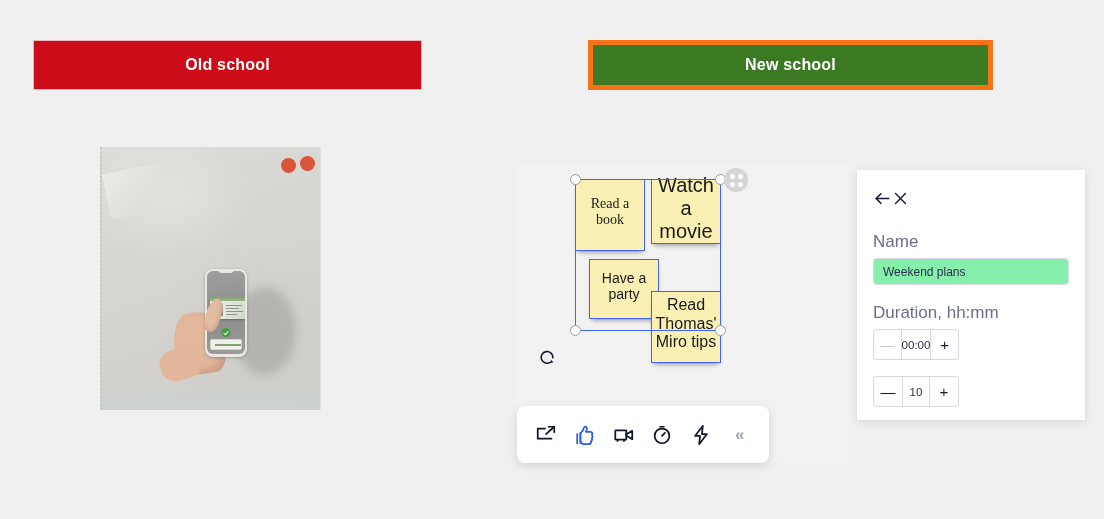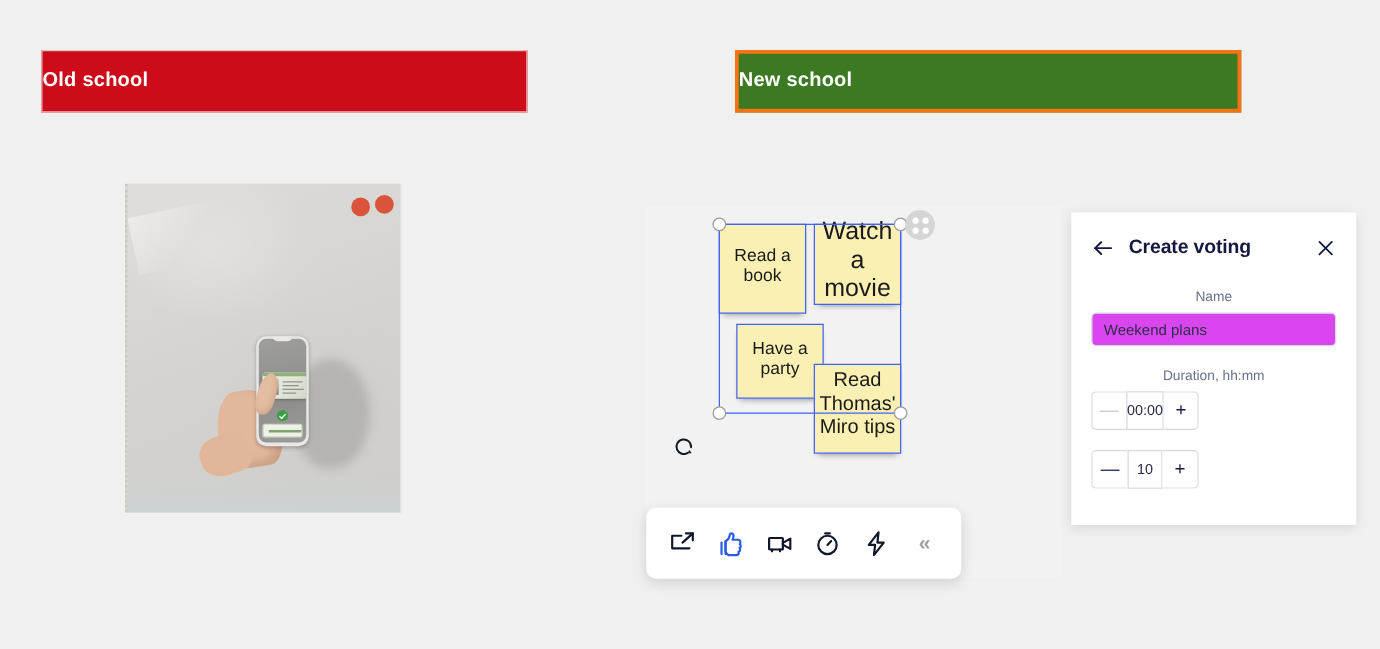--- a/index.html
+++ b/index.html
@@ -14,39 +14,40 @@
     overflow: hidden;
     position: relative;
   }
 
   
   .banner {
     position: absolute;
     height: 50px;
     display: flex;
     align-items: center;
+    justify-content: center;
     color: #ffffff;
     font-weight: bold;
     font-size: 16px;
     letter-spacing: 0.2px;
     box-sizing: border-box;
   }
   .banner-old {
     left: 33px;
     top: 40px;
     width: 389px;
     background: #cc0c18;
     border: 1px solid #e8b9bd;
   }
   .banner-new {
     left: 588px;
     top: 40px;
     width: 405px;
     background: #3b7a22;
-    border: 3px solid #f97316;
+    border: 5px solid #f97316;
   }
 
   
   .photo-frame {
     position: absolute;
     left: 100px;
     top: 147px;
     width: 218px;
     height: 263px;
     background: #d7d6d2;
@@ -243,21 +244,21 @@
     box-sizing: border-box;
     display: flex;
     align-items: center;
     justify-content: center;
     text-align: center;
     color: #1a1a1a;
     line-height: 1.16;
     padding: 2px 4px 8px;
     box-shadow: 0 4px 5px -3px rgba(0,0,0,0.42);
   }
-  .note-read-book  { left: 58px;  top: 14px;  width: 70px; height: 72px;  font-size: 14px; }
+  .note-read-book  { left: 58px;  top: 14px;  width: 70px; height: 72px;  font-size: 14px; font-family: Liberation Serif, serif; }
   .note-watch      { left: 134px; top: 14px;  width: 70px; height: 65px;  font-size: 20px; }
   .note-party      { left: 72px;  top: 94px;  width: 70px; height: 60px;  font-size: 14px; }
   .note-tips       { left: 134px; top: 94px;  width: 70px; height: 72px;  font-size: 16px; margin-top: 32px; }
 
   .drag-handle {
     position: absolute;
     left: 207px; top: 3px;
     width: 24px; height: 24px;
     border-radius: 50%;
     background: #d5d5d5;
@@ -331,38 +332,37 @@
     font-size: 15.5px;
     font-weight: bold;
     color: #16183f;
     margin-left: 11px;
     flex: 1;
     letter-spacing: -0.1px;
   }
   .close-icon { color: #16183f; display: flex; align-items: center; }
 
   .field-label {
-    font-size: 11px;
+    font-size: 17px;
     color: #6b6e8c;
     margin-bottom: 6px;
-    text-align: center;
   }
   .text-input {
     width: 196px;
     height: 27px;
     border: 1px solid #d7d8e3;
     border-radius: 4px;
     box-sizing: border-box;
     display: flex;
     align-items: center;
     padding: 0 9px;
     font-size: 12px;
     color: #2c2e4a;
     margin-bottom: 18px;
-    background: #d946ef;
+    background: #86efac;
   }
   .stepper {
     display: flex;
     height: 31px;
     width: 86px;
     margin-bottom: 16px;
   }
   .step-btn {
     width: 29px;
     border: 1px solid #d7d8e3;
@@ -508,21 +508,20 @@
 </div>
 
 <div class="panel">
   <div class="panel-head">
     <span class="back-icon">
       <svg width="19" height="19" viewBox="0 0 24 24" fill="none" stroke="currentColor" stroke-width="2" stroke-linecap="round" stroke-linejoin="round">
         <path d="M20 12H4"></path>
           <path d="M10 6 4 12l6 6"></path>
       </svg>
     </span>
-    <span class="panel-title">Create voting</span>
     <span class="close-icon">
       <svg width="17" height="17" viewBox="0 0 24 24" fill="none" stroke="currentColor" stroke-width="2" stroke-linecap="round">
         <path d="M5 5l14 14M19 5 5 19"></path>
       </svg>
     </span>
   </div>
 
   <div class="field-label">Name</div>
   <div class="text-input">
     <span>Weekend plans</span>

